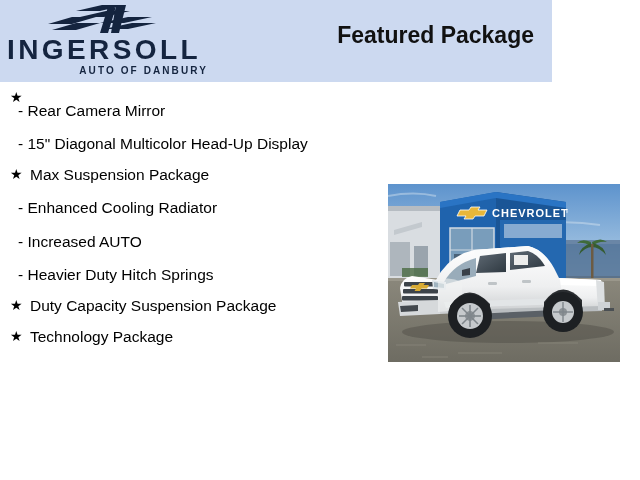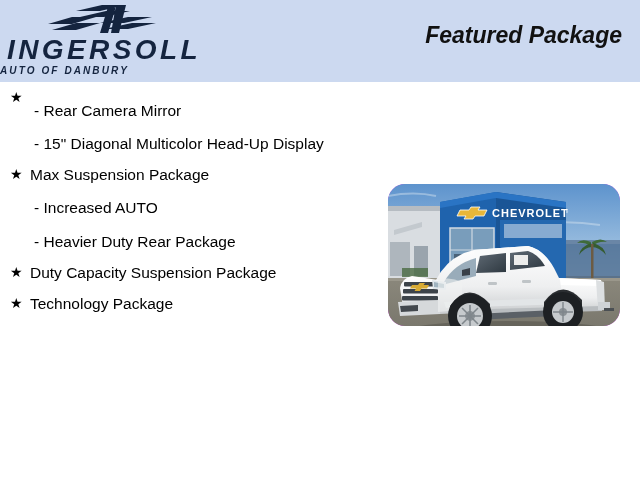--- a/index.html
+++ b/index.html
@@ -12,24 +12,23 @@
     background: #ffffff;
     font-family: "Liberation Sans", sans-serif;
     overflow: hidden;
     position: relative;
   }
 
   
   #header-band {
     position: absolute;
     left: 0; top: 0;
-    width: 640px;
+    width: 552px;
     height: 82px;
     background: #ccd9f0;
-    font-style: italic;
   }
   #brand-logo {
     position: absolute;
     left: 0; top: 0;
     width: 208px;
     height: 82px;
   }
   .logo-emblem {
     position: absolute;
     left: 46px; top: 3px;
@@ -44,21 +43,21 @@
     font-weight: bold;
     letter-spacing: 3.4px;
     color: #14243f;
     line-height: 1;
     font-family: "Liberation Sans", sans-serif;
   }
   .logo-tagline {
     position: absolute;
     left: 0; top: 66px;
     width: 208px;
-    text-align: left;
+    text-align: right;
     font-size: 10px;
     font-weight: bold;
     letter-spacing: 2.1px;
     color: #14243f;
     line-height: 1;
   }
   #page-title {
     position: absolute;
     right: 18px;
     top: 22px;
@@ -80,43 +79,42 @@
     position: relative;
     font-size: 15.5px;
     color: #000000;
     line-height: 1.30;
   }
   .feature-row.level-0 {
     padding-left: 30px;
     margin-top: 11px;
   }
   .feature-row.level-1 {
-    padding-left: 34px;
+    padding-left: 18px;
     margin-top: 13px;
   }
   .feature-row.level-0:first-child { margin-top: 0; }
   .bullet-star {
     position: absolute;
     left: 10px;
     top: 0px;
     font-size: 14px;
     line-height: 1.30;
     color: #000000;
   }
 
   
   #vehicle-photo {
     position: absolute;
     left: 388px;
     top: 184px;
     width: 232px;
-    height: 142px;
+    height: 178px;
     overflow: hidden;
     background: #d946ef;
-    border-radius: 17px;
   }
   #vehicle-photo svg { display: block; }
 </style>
 </head>
 <body>
 
 <div id="header-band">
 
   <div id="brand-logo">
 
@@ -141,22 +139,23 @@
   </div>
 
   <div id="page-title">Featured Package</div>
 </div>
 
 <div id="feature-list">
     <div class="feature-row level-0"><span class="bullet-star">★</span></div>
     <div class="feature-row level-1"><span>- Rear Camera Mirror</span></div>
     <div class="feature-row level-1"><span>- 15" Diagonal Multicolor Head-Up Display</span></div>
     <div class="feature-row level-0"><span class="bullet-star">★</span><span>Max Suspension Package</span></div>
+    <div class="feature-row level-1"><span>- Enhanced Cooling Radiator</span></div>
     <div class="feature-row level-1"><span>- Increased AUTO</span></div>
-    <div class="feature-row level-1"><span>- Heavier Duty Rear Package</span></div>
+    <div class="feature-row level-1"><span>- Heavier Duty Hitch Springs</span></div>
     <div class="feature-row level-0"><span class="bullet-star">★</span><span>Duty Capacity Suspension Package</span></div>
     <div class="feature-row level-0"><span class="bullet-star">★</span><span>Technology Package</span></div>
   </div>
 
 <div id="vehicle-photo">
   <svg width="232" height="178" viewBox="0 0 232 178" xmlns="http://www.w3.org/2000/svg">
     <defs>
       <linearGradient id="skyGrad" x1="0" y1="0" x2="0" y2="1">
         <stop offset="0%" stop-color="#5d93cd"></stop>
         <stop offset="100%" stop-color="#b9d3e8"></stop>

